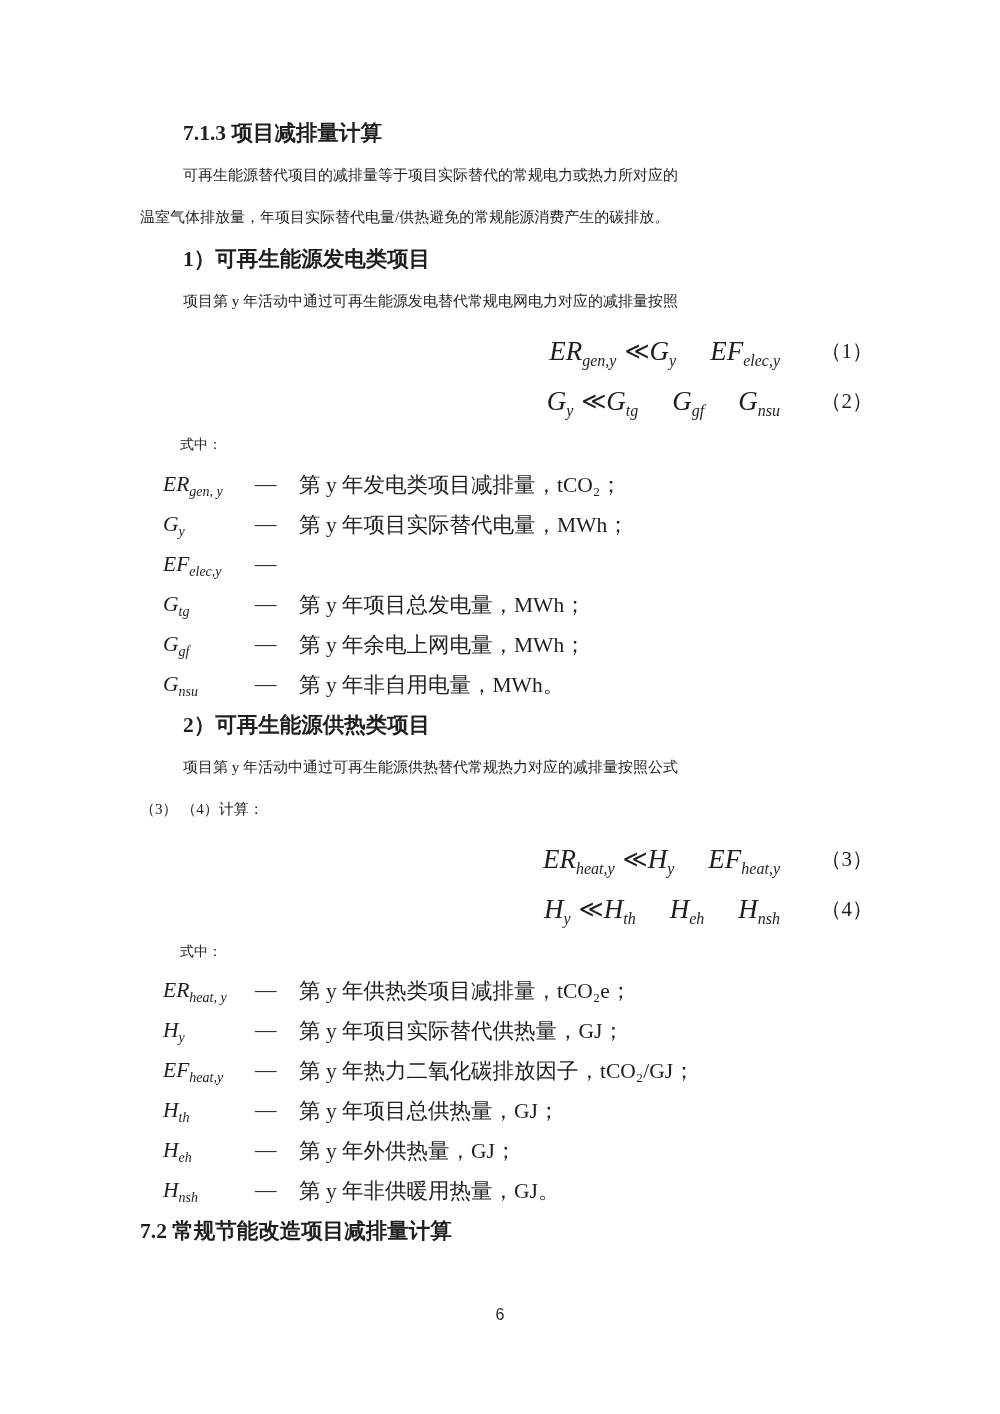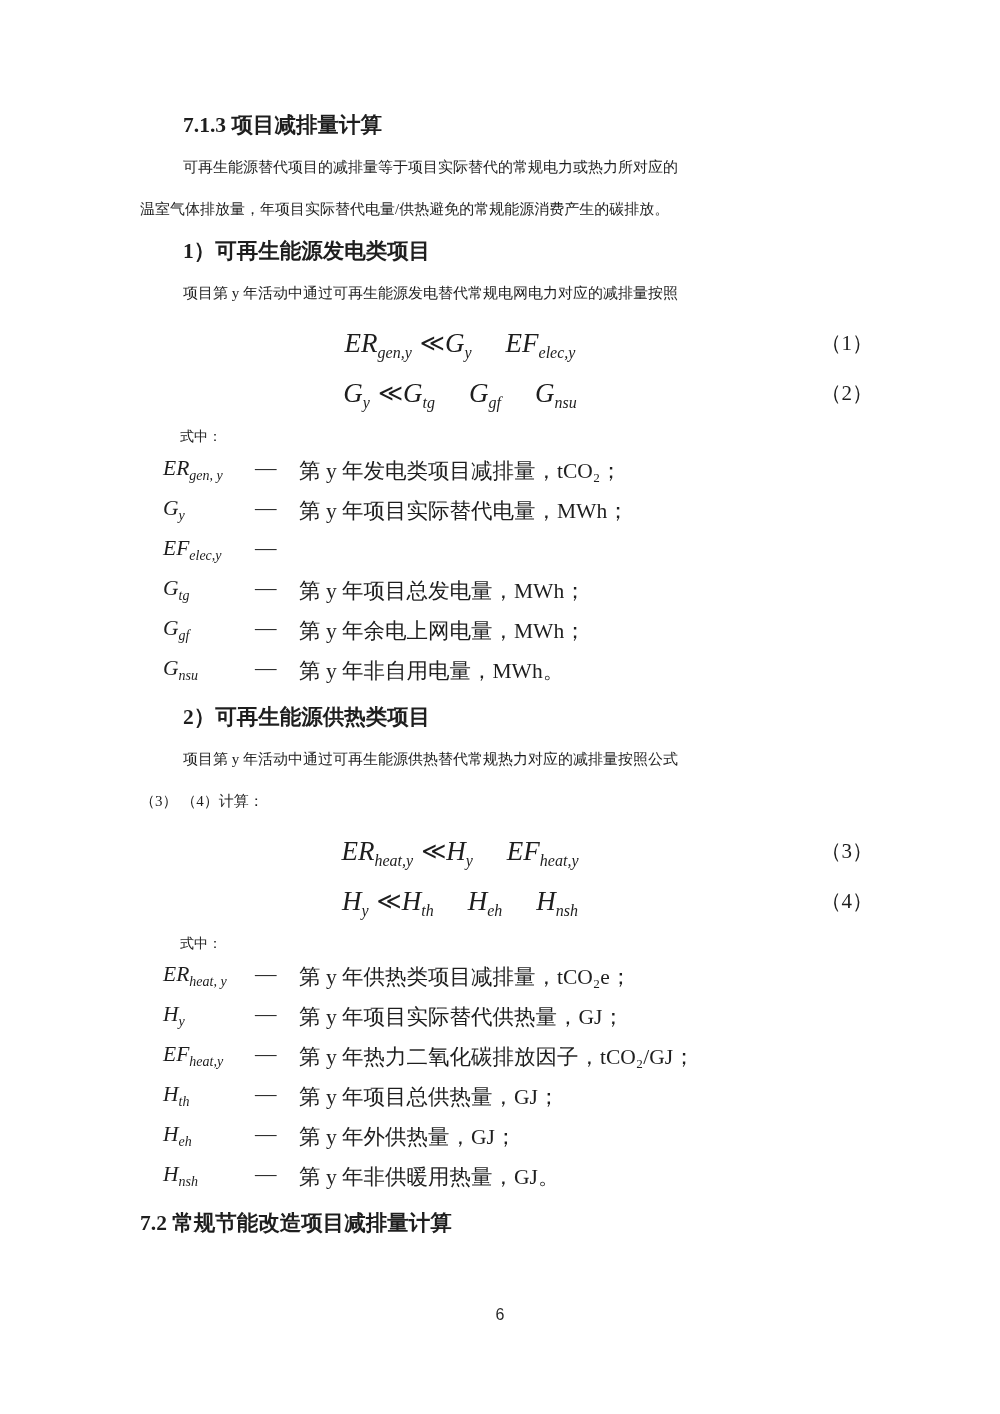--- a/index.html
+++ b/index.html
@@ -8,21 +8,21 @@
     width: 1000px;
     height: 1414px;
     background: #ffffff;
     color: #1e1e1e;
     font-family: "Liberation Serif", "DejaVu Serif", serif;
     overflow: hidden;
   }
   .content {
     position: absolute;
     left: 140px;
-    top: 104px;
+    top: 112px;
     width: 735px;
   }
   .heading {
     font-weight: bold;
     font-size: 21.5px;
     line-height: 42px;
     white-space: nowrap;
   }
   .bodyline {
     font-size: 15px;
@@ -34,21 +34,21 @@
   .shizhong { font-size: 14px; line-height: 38px; white-space: nowrap; }
   .shizhong.second { line-height: 36px; }
 
   
   .formula-row {
     position: relative;
     height: 50px;
     margin-top: 4px;
     display: flex;
     align-items: center;
-    justify-content: center;
+    justify-content: flex-end;
     padding-right: 95px;
   }
   .formula-row.tight { margin-top: 0; }
   .fterm {
     font-style: italic;
     font-size: 27px;
     white-space: nowrap;
   }
   .fterm sub {
     font-size: 16px;
@@ -66,20 +66,21 @@
     right: 2px;
     top: 50%;
     transform: translateY(-50%);
     font-size: 21px;
     font-style: normal;
   }
 
   
   .sym-row {
     display: flex;
+    align-items: center;
     height: 40px;
     font-size: 21.5px;
     white-space: nowrap;
   }
   .sym {
     width: 92px;
     margin-left: 23px;
     font-style: italic;
     flex: 0 0 auto;
   }

